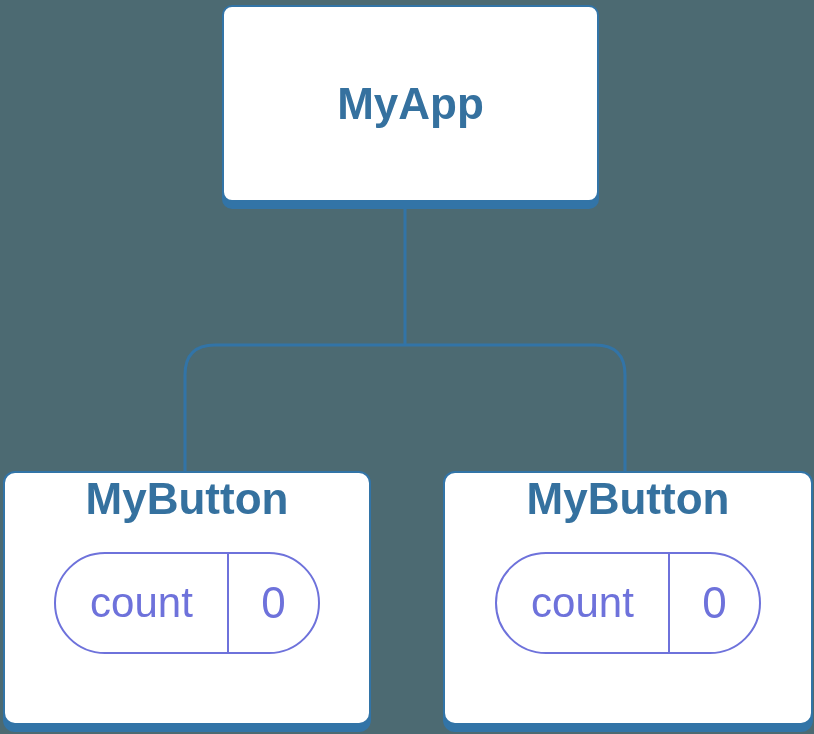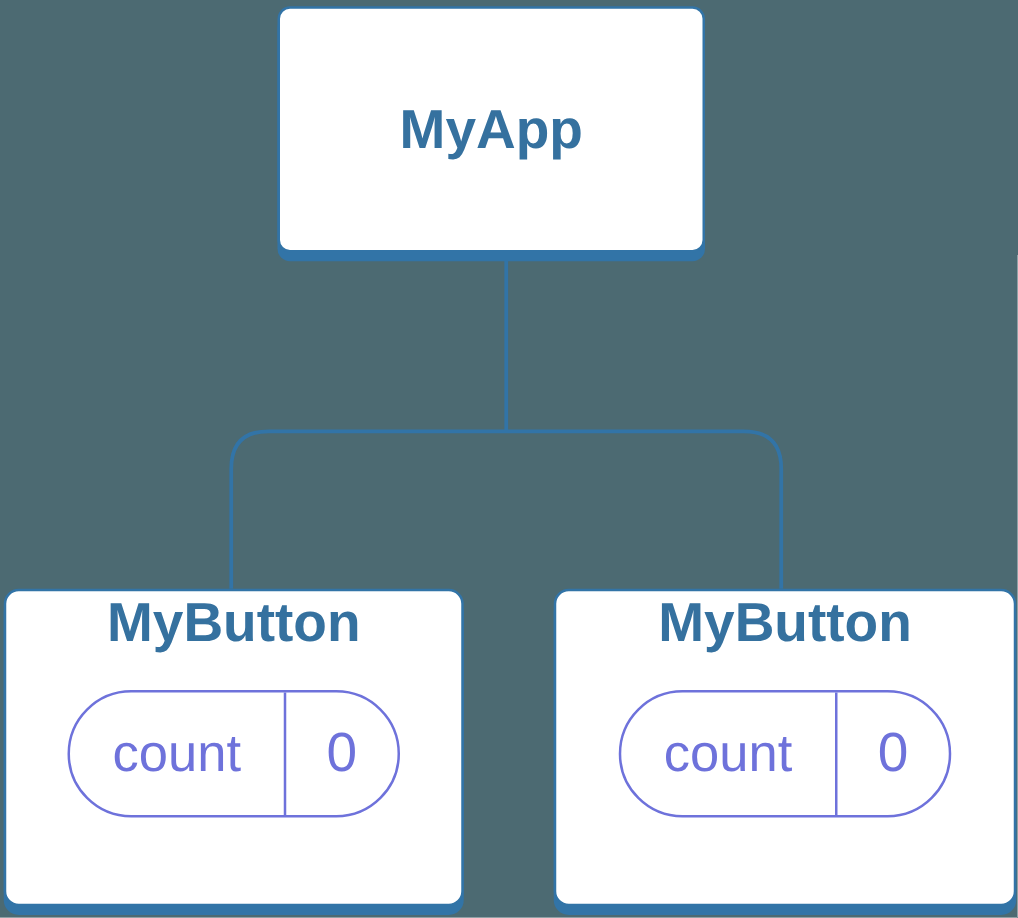--- a/index.html
+++ b/index.html
@@ -28,21 +28,21 @@
     pointer-events: none;
   }
   .card {
     position: absolute;
     background: var(--card-fill);
     border: 2px solid var(--card-border);
     box-shadow: 0 7px 0 0 var(--card-border);
   }
   .root-card {
     left: 222px; top: 5px;
-    width: 342px; height: 197px;
+    width: 377px; height: 197px;
     border-radius: 10px;
     display: flex;
     align-items: center;
     justify-content: center;
     padding-top: 2px;
   }
   .child-card {
     top: 471px;
     width: 370px; height: 254px;
     border-radius: 12px;

